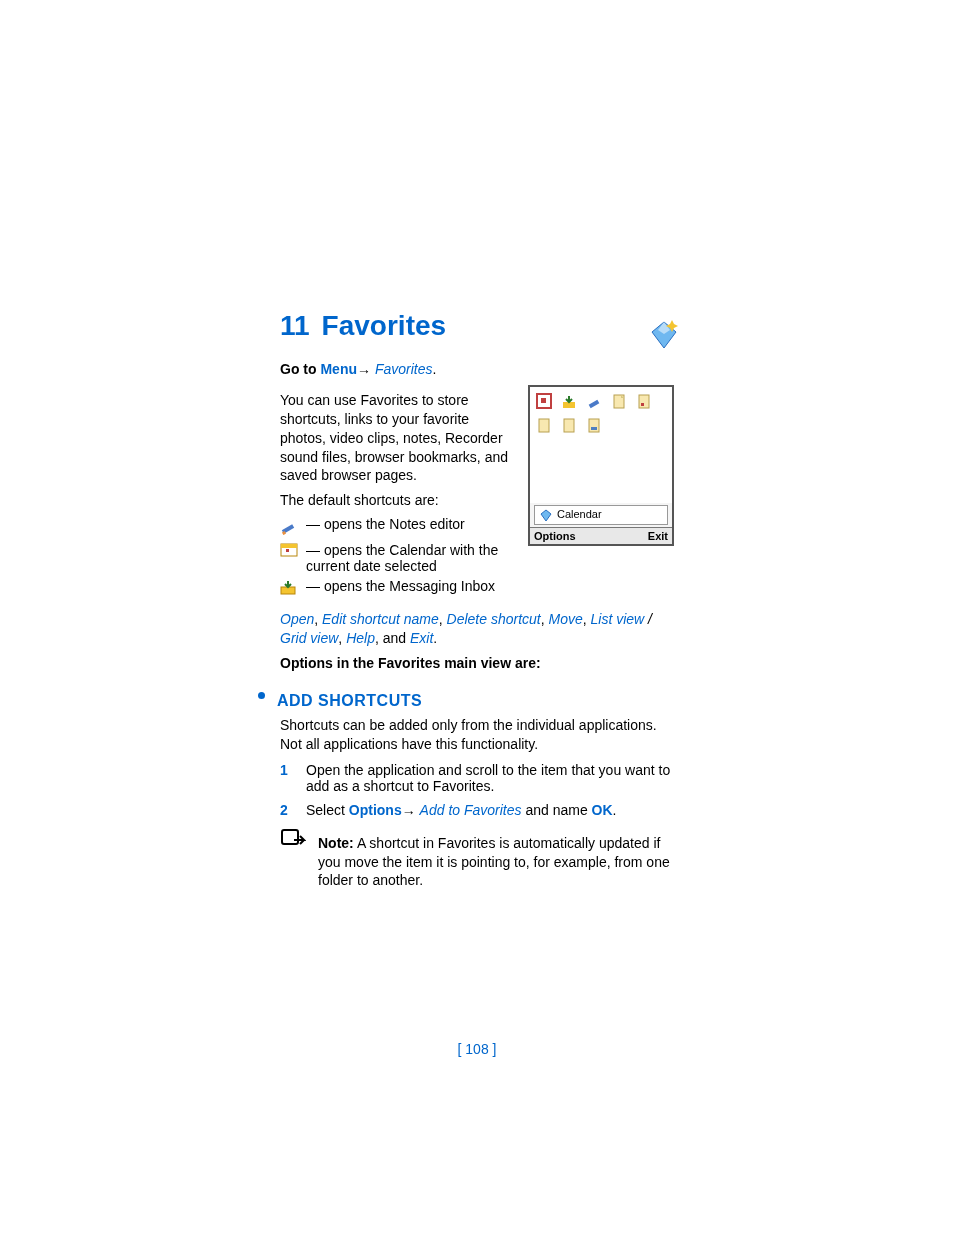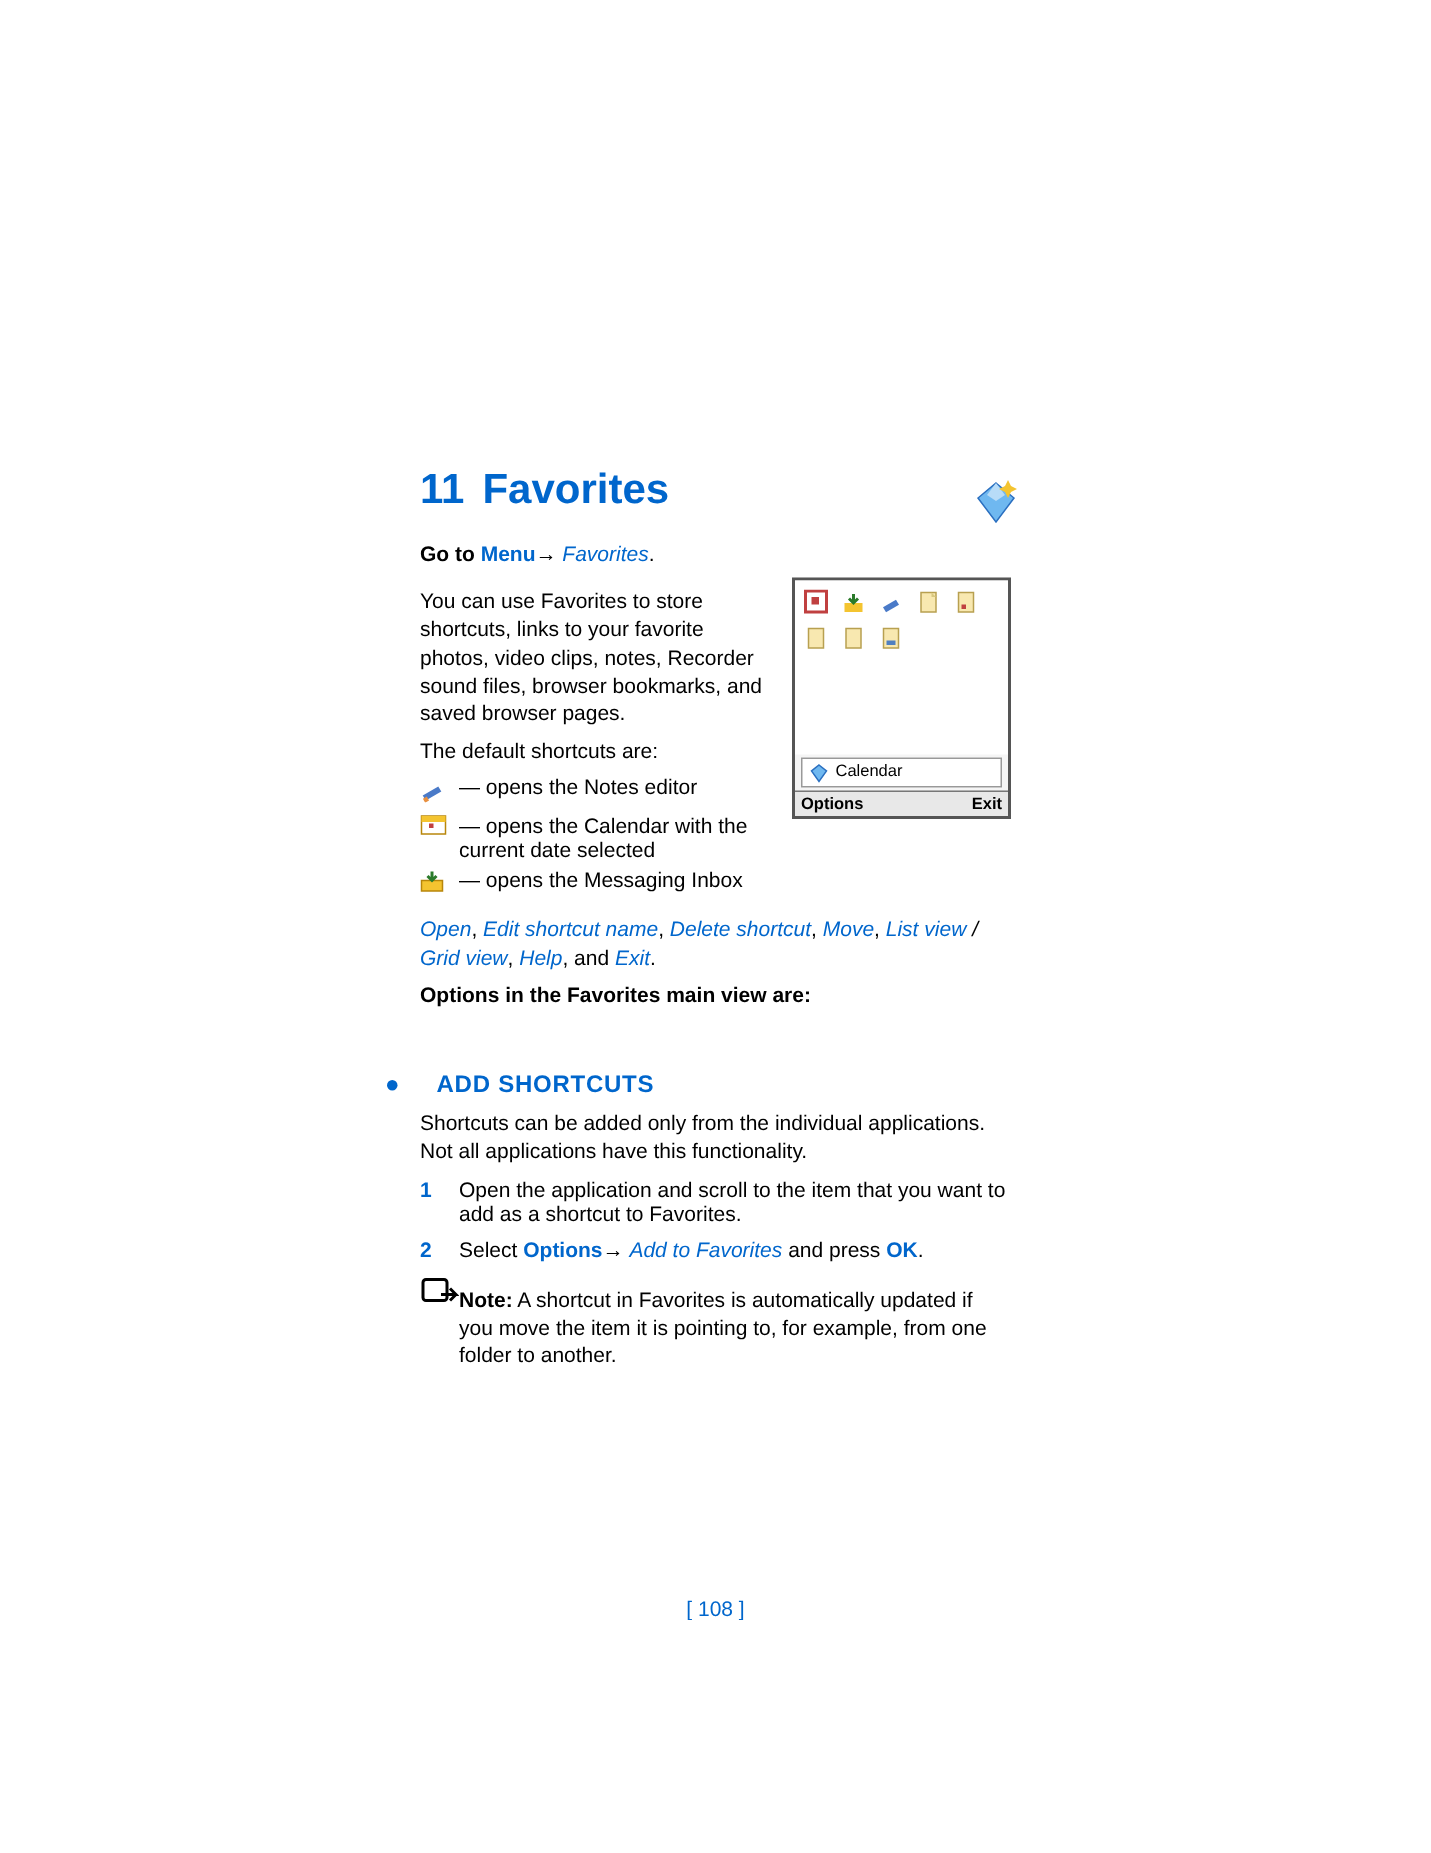--- a/index.html
+++ b/index.html
@@ -80,43 +80,43 @@
   .bullet-item {
     display: flex;
     align-items: flex-start;
     margin: 4px 0;
     gap: 8px;
   }
   .bullet-item .mini-icon { flex: 0 0 18px; margin-top: 1px; }
   .bullet-text { flex: 1; }
   .section-head {
     display: flex;
-    align-items: center;
-    gap: 26px;
-    margin-top: 42px;
+    gap: 12px;
+    margin-top: 19px;
     margin-bottom: 6px;
     margin-left: -22px;
   }
   .section-bullet {
     width: 7px; height: 7px;
     background: #0066cc;
     border-radius: 50%;
   }
   .section-title {
     color: #0066cc;
     font-weight: bold;
     font-size: 16px;
     letter-spacing: 0.5px;
   }
   .numlist { margin: 8px 0; }
   .numitem { display: flex; gap: 12px; margin: 8px 0; }
   .numitem .num { color: #0066cc; font-weight: bold; flex: 0 0 14px; }
   .numitem .txt { flex: 1; }
   .note-row {
     display: flex;
+    gap: 12px;
     margin-top: 10px;
   }
   .note-icon { flex: 0 0 26px; }
   .note-text { flex: 1; }
   .footer {
     text-align: center;
     color: #0066cc;
     font-size: 14px;
     margin-top: 145px;
   }
@@ -251,21 +251,21 @@
   <p class="para">Shortcuts can be added only from the individual applications. Not all applications have this functionality.</p>
 
   <div class="numlist">
     <div class="numitem">
       <span class="num">1</span>
       <span class="txt">Open the application and scroll to the item that you want to add as a shortcut to Favorites.</span>
     </div>
     <div class="numitem">
       <span class="num">2</span>
       <span class="txt">
-        <span>Select </span><span class="bold link">Options</span><span class="arrow">→ </span><span class="link italic">Add to Favorites</span><span> and press </span><span class="bold link">OK</span><span>.</span>
+        <span>Select </span><span class="bold link">Options</span><span class="arrow">→ </span><span class="link italic">Add to Favorites</span><span> and name </span><span class="bold link">OK</span><span>.</span>
       </span>
     </div>
   </div>
 
   <div class="note-row">
     <span class="note-icon">
       <svg width="26" height="24" viewBox="0 0 26 24">
         <rect x="2" y="2" width="16" height="14" rx="2" fill="none" stroke="#000" stroke-width="2"></rect>
         <path d="M 14 12 L 24 12 L 20 8 M 24 12 L 20 16" fill="none" stroke="#000" stroke-width="2"></path>
       </svg>

